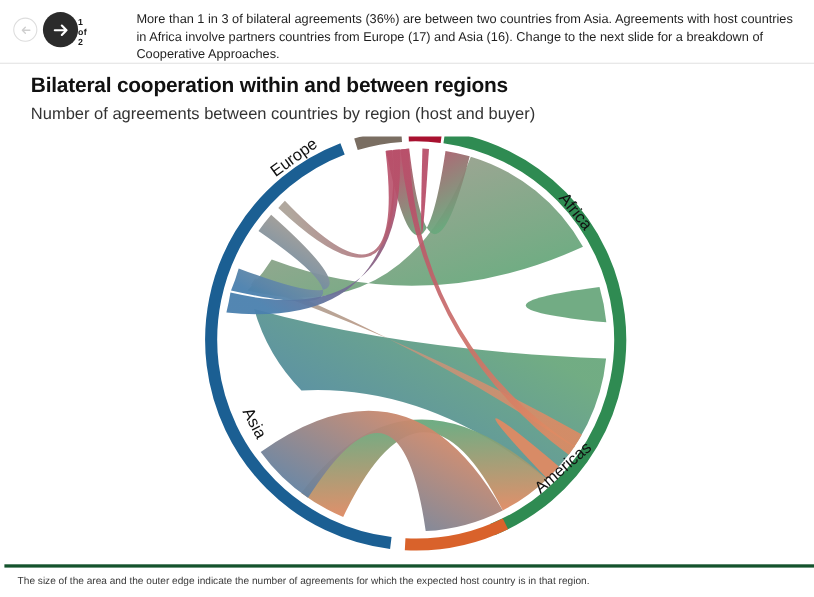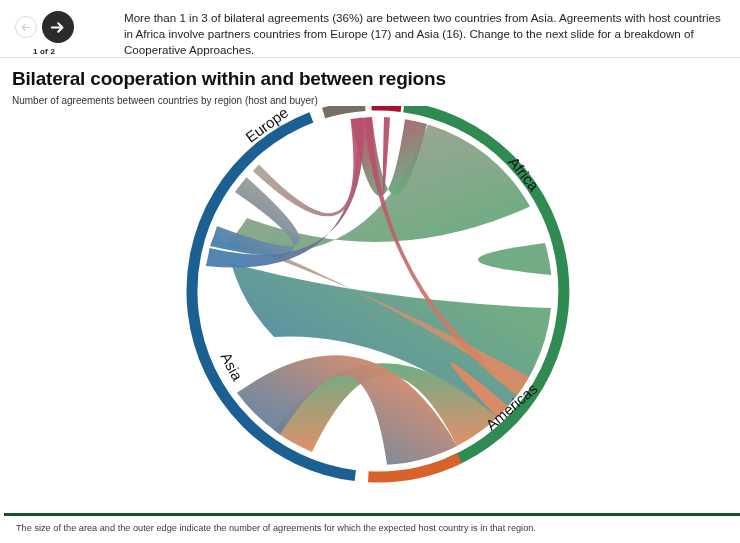--- a/index.html
+++ b/index.html
@@ -16,21 +16,21 @@
   #annotation-banner{
     display:flex;
     align-items:flex-start;
     padding:9px 10px 8px 12px;
     border-bottom:1px solid #e3e3e3;
     height:58px;
     box-sizing:border-box;
   }
   #nav-controls{
     display:flex;
-    flex-direction:column;
+    flex-direction:row;
     align-items:center;
     width:64px;
     flex:0 0 64px;
     padding-top:2px;
   }
   #nav-buttons{display:flex;align-items:center;gap:5px;}
   .nav-btn{
     border-radius:50%;
     display:flex;align-items:center;justify-content:center;
     box-sizing:border-box;
@@ -56,31 +56,31 @@
     font-size:11.6px;
     line-height:1.36;
     color:#1f1f1f;
     padding-top:1px;
     padding-right:4px;
     flex:1 1 auto;
     margin-left:48px;
   }
 
   
-  #chart-header{padding:10px 12px 0 12px;}
+  #chart-header{padding:10px 12px 0 28px;}
   #page-title{
     font-size:19px;
     font-weight:bold;
     letter-spacing:-.2px;
     margin:0;
     color:#111111;
   }
   #page-subtitle{
-    font-size:10px;
-    margin:5px 0 0 0;
+    font-size:15px;
+    margin:5px 0 12px 0;
     color:#333333;
     font-weight:normal;
   }
 
   
   #chart-area{
     position:relative;
     width:740px;
     height:385px;
   }

